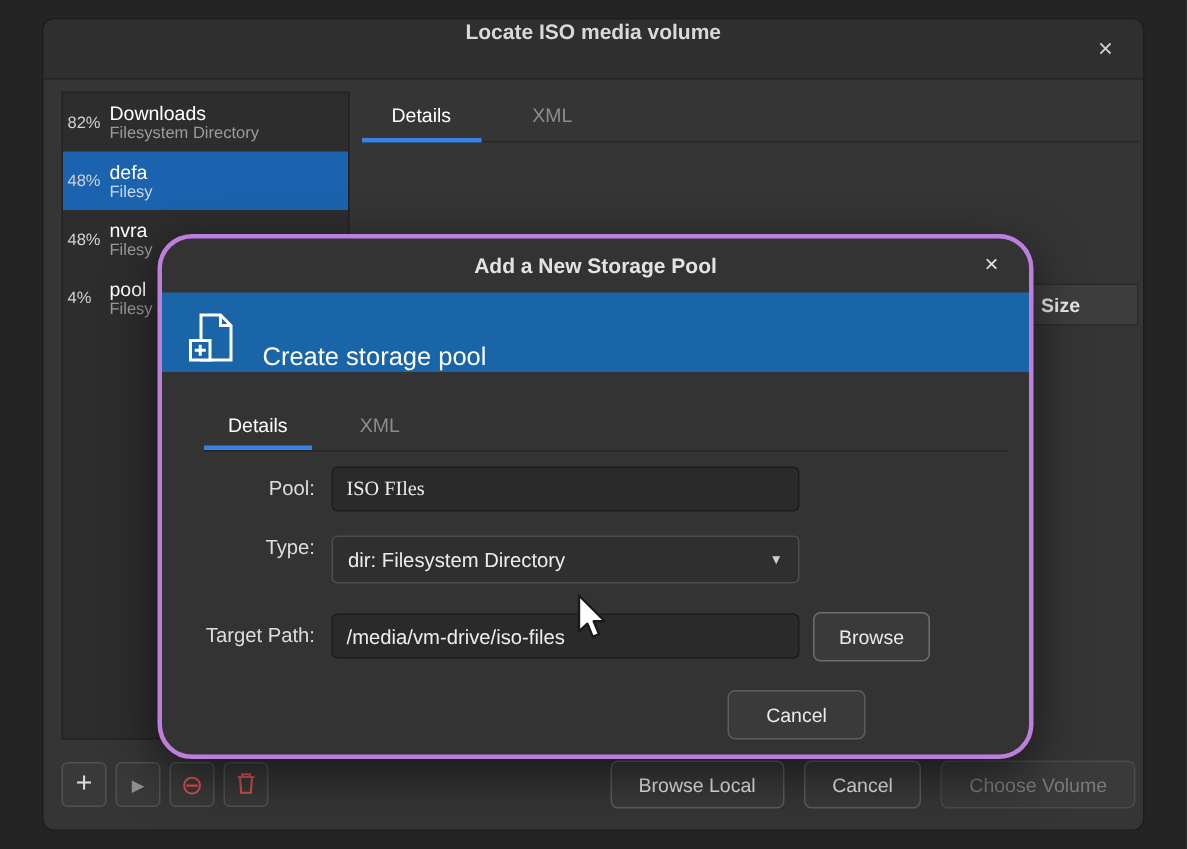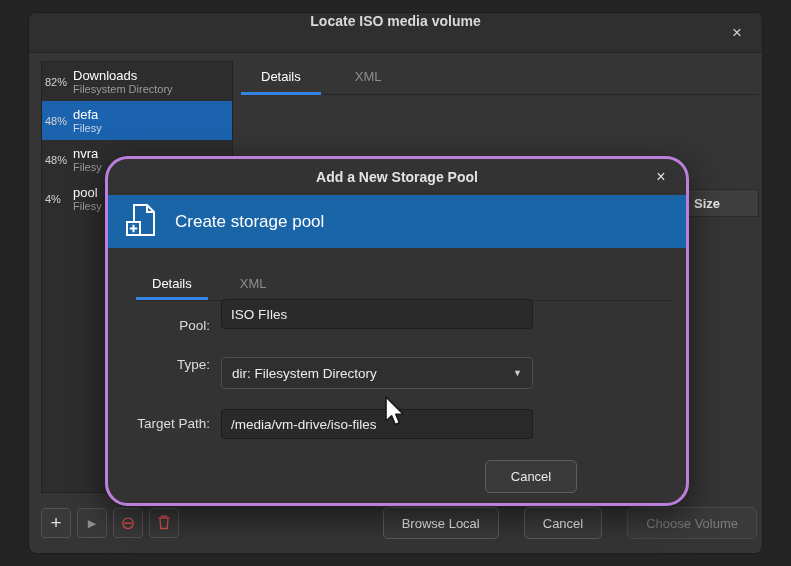--- a/index.html
+++ b/index.html
@@ -64,38 +64,38 @@
   .tool-btn.t2 { left:48px; font-size:11px; color:#909090; }
   .tool-btn.t3 { left:84px; font-size:18px; color:#d95050; }
   .tool-btn.t4 { left:120px; }
 
   .footer-buttons {
     position:absolute; top:494px; right:5px; display:flex; gap:13px;
   }
   .btn {
     height:32px; padding:0 18px; background:#3a3a3a; border:1px solid #5d5d5d;
     border-radius:5px; color:#e8e8e8; font-size:13px;
-    display:flex; align-items:center; justify-content:center;margin-left:12px;
+    display:flex; align-items:center; justify-content:center;
   }
   .btn.disabled { color:#7b7b7b; border-color:#4a4a4a; }
 
   
   .dialog {
     position:absolute; left:105px; top:108px; width:584px; height:350px;
     background:#333333; border:3px solid #bd7fdd; border-radius:23px;
     box-shadow:0 10px 34px rgba(0,0,0,.55); overflow:hidden; z-index:5;margin-top:48px;
   }
   .dlg-titlebar { height:36px; position:relative; display:flex; align-items:center; justify-content:center; }
   .dlg-title { font-size:14px; font-weight:bold; color:#e3e3e3; }
   .dlg-close {
     position:absolute; right:14px; top:7px; width:22px; height:22px;
     background:none; border:none; color:#e0e0e0; font-size:16px; line-height:22px; text-align:center;
   }
   .dlg-header {
-    height:53px; background:#1a64a8; display:flex; align-items:center;
+    height:53px; background:#1a64a8; display:flex; align-items:flex-end;
     padding:0 16px; gap:15px;
   }
   .dlg-header-label { font-size:17px; color:#ffffff; }
 
   .dlg-tabs {
     margin:22px 14px 0 28px; display:flex; border-bottom:1px solid #262626;
   }
   .dlg-tabs .tab { padding:6px 16px 0 16px; height:30px; }
   .dlg-tabs .tab + .tab { margin-left:16px; }
 
@@ -224,30 +224,31 @@
       </span>
       <span class="dlg-header-label">Create storage pool</span>
     </div>
 
     <div class="dlg-tabs">
       <div class="tab active">Details</div>
       <div class="tab">XML</div>
     </div>
 
     <div class="form-label" style="top:159px;">Pool:</div>
-    <input class="text-input" style="top: 140px;" value="ISO FIles">
+    <input class="text-input" style="top: 152px; font-family: Liberation Serif, serif;" value="ISO FIles">
 
     <div class="form-label" style="top:198px;">Type:</div>
     <div class="dropdown" style="top:198px;">
       <span>dir: Filesystem Directory</span>
       <span class="dd-arrow">▼</span>
     </div>
 
     <div class="form-label" style="top:257px;">Target Path:</div>
     <input class="text-input" style="top: 250px;" value="/media/vm-drive/iso-files">
+    <button class="browse-btn">Browse</button>
 
     <button class="dlg-btn dlg-cancel">Cancel</button>
   </div>
 
   <div class="cursor">
     <svg width="22" height="32" viewBox="0 0 22 32">
       <path d="M3 1 L3 25 L8.6 19.8 L12.2 28.6 L16.4 26.8 L12.8 18.2 L20 18 Z" fill="#ffffff" stroke="#1a1a1a" stroke-width="1.6" stroke-linejoin="round"></path>
     </svg>
   </div>
 

